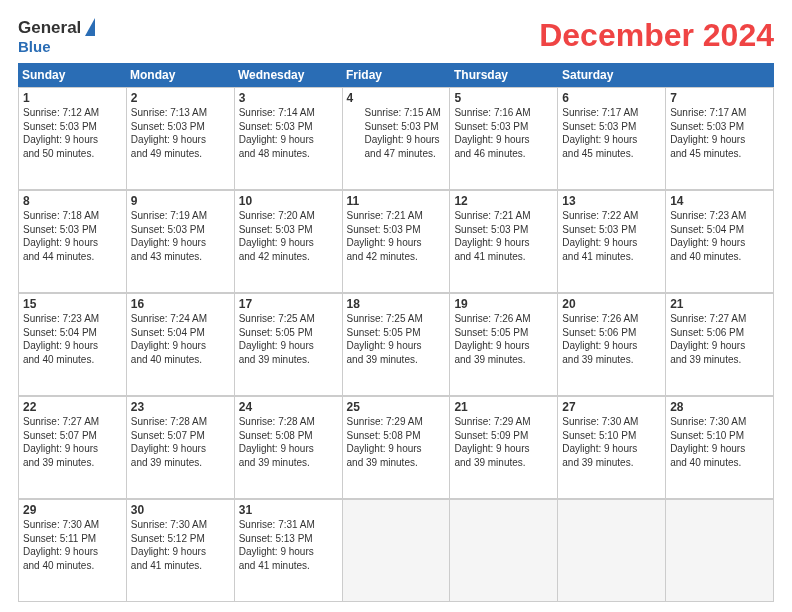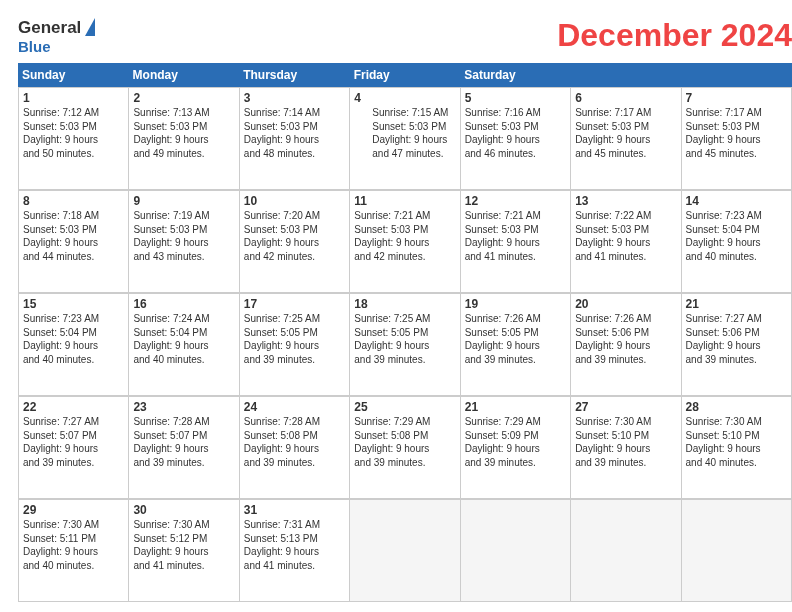--- a/index.html
+++ b/index.html
@@ -6,21 +6,21 @@
     body {
       width: 792px;
       height: 612px;
       font-family: Arial, sans-serif;
       background: #fff;
       overflow: hidden;
     }
     .page {
       width: 792px;
       height: 612px;
-      padding: 18px 0 10px 18px;
+      padding: 18px 18px 10px 18px;
       display: flex;
       flex-direction: column;
     }
     .header {
       display: flex;
       justify-content: space-between;
       align-items: flex-start;
       margin-bottom: 8px;
     }
     .logo {
@@ -133,22 +133,23 @@
     </div>
     <div class="title-block">
       <div class="month-title">December 2024</div>
     </div>
   </div>
 
   <div class="calendar">
     <div class="cal-header">
     <div class="cal-header-cell">Sunday</div>
         <div class="cal-header-cell">Monday</div>
+        <div class="cal-header-cell">Wednesday</div>
+        <div class="cal-header-cell">Friday</div>
         <div class="cal-header-cell">Thursday</div>
-        <div class="cal-header-cell">Friday</div>
         <div class="cal-header-cell">Saturday</div>
       </div>
     <div class="cal-body">
     <div class="cal-row">
           <div class="cal-cell">
             <span class="day-num">1</span>
             <div class="day-info" style="white-space: pre-line;">Sunrise: 7:12 AM
 Sunset: 5:03 PM
 Daylight: 9 hours
 and 50 minutes.</div>

